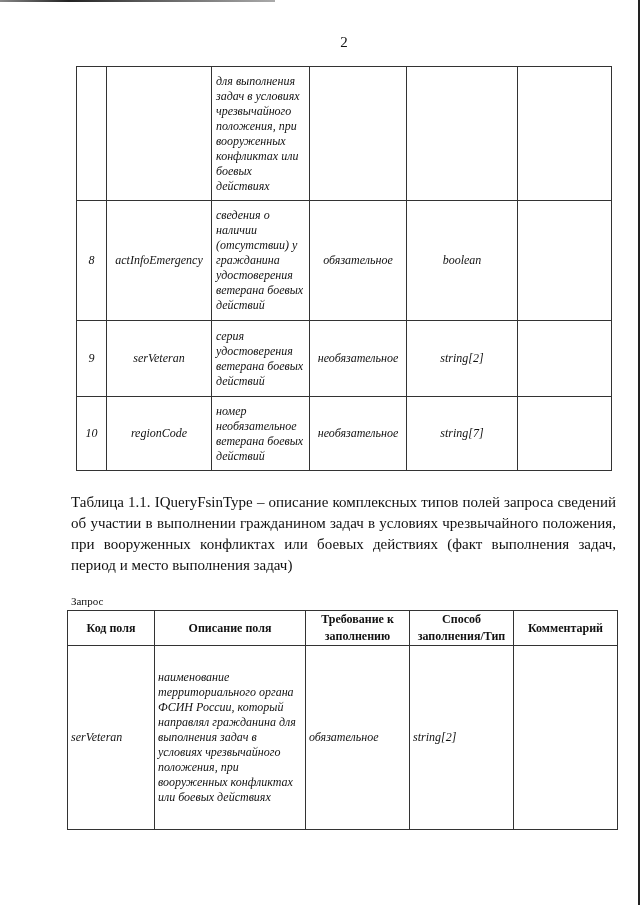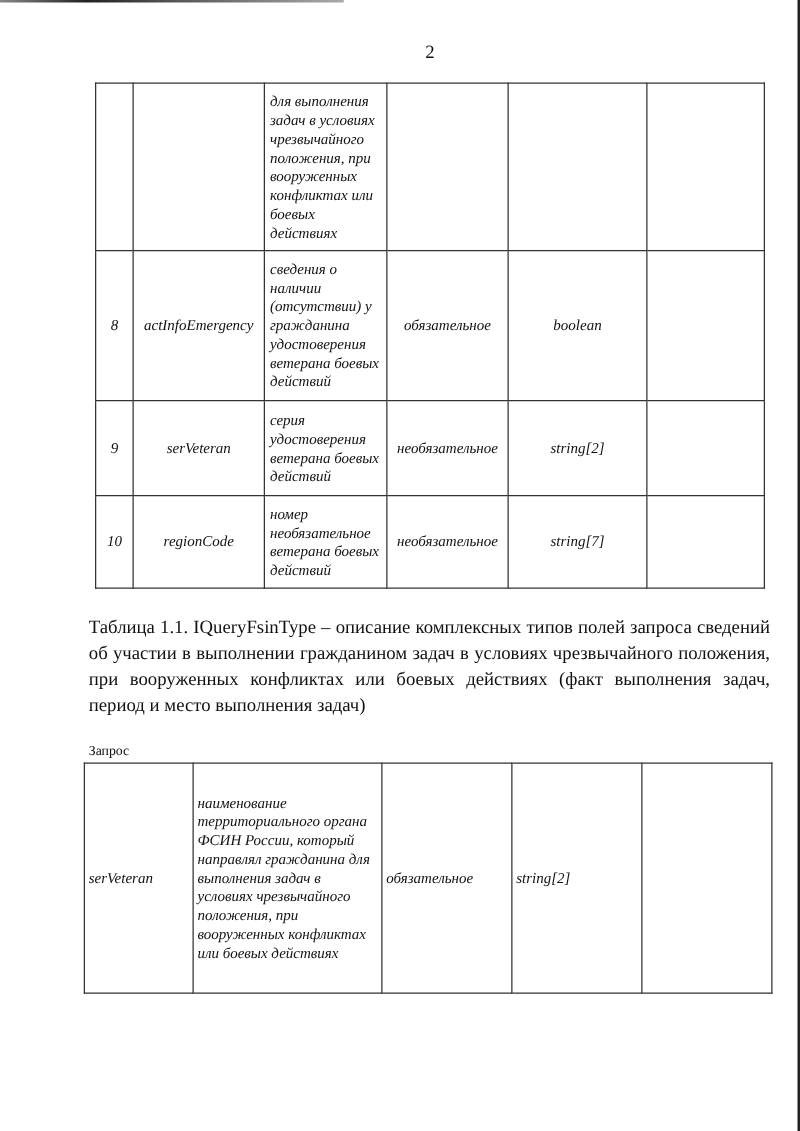--- a/index.html
+++ b/index.html
@@ -141,20 +141,27 @@
 
 <table class="grid" id="t2">
   <colgroup>
     <col style="width:87px">
     <col style="width:151px">
     <col style="width:104px">
     <col style="width:104px">
     <col style="width:104px">
   </colgroup>
   <tbody>
+      <tr>
+    <th>Код поля</th>
+    <th>Описание поля</th>
+    <th>Требование к заполнению</th>
+    <th>Способ заполнения/Тип</th>
+    <th>Комментарий</th>
+  </tr>
   <tr style="height:184px">
     <td class="it l">serVeteran</td>
     <td class="it l">наименование территориального органа ФСИН России, который направлял гражданина для выполнения задач в условиях чрезвычайного положения, при вооруженных конфликтах или боевых действиях</td>
     <td class="it l">обязательное</td>
     <td class="it l">string[2]</td>
     <td class="it l"></td>
   </tr>
 </tbody>
   </table>
 

